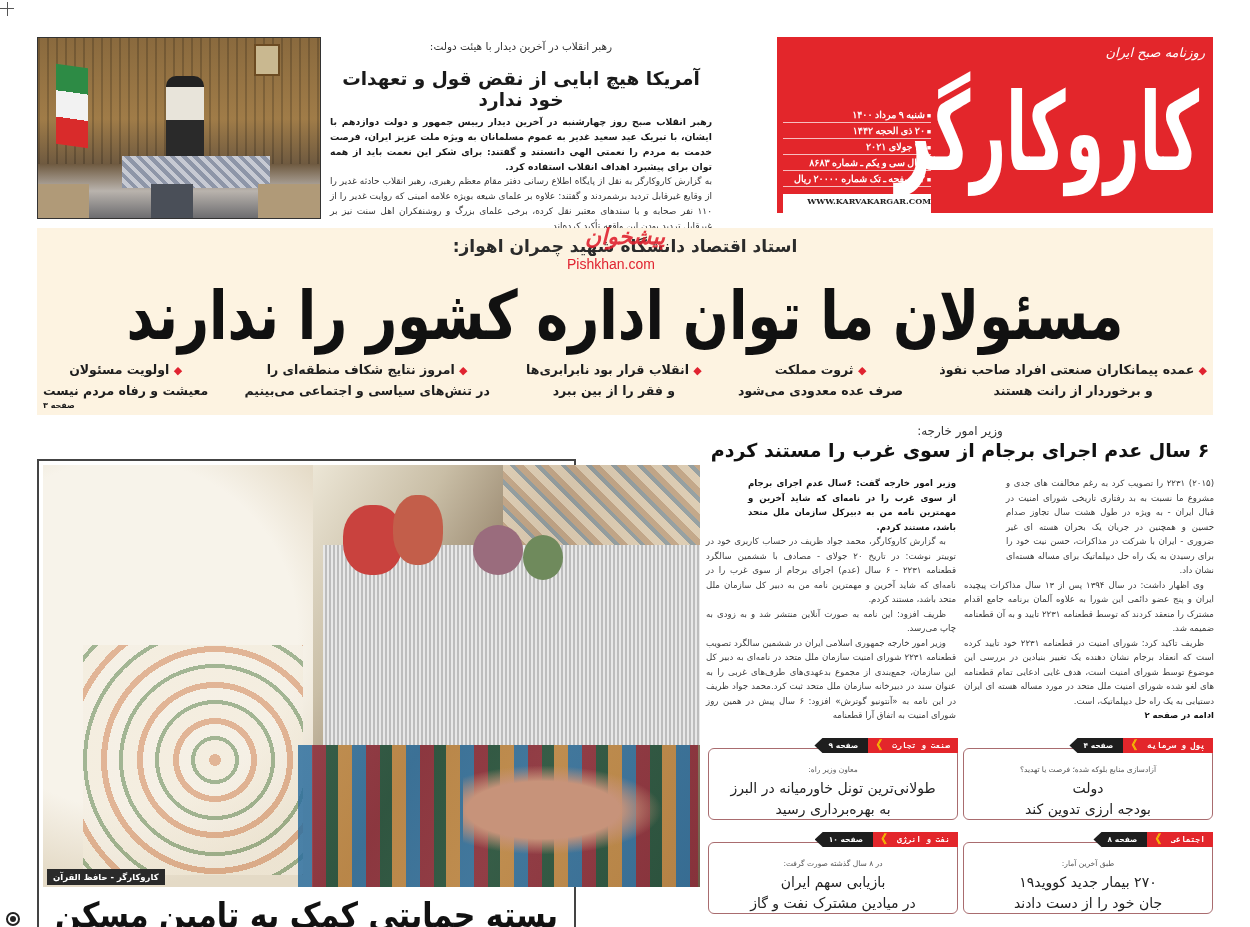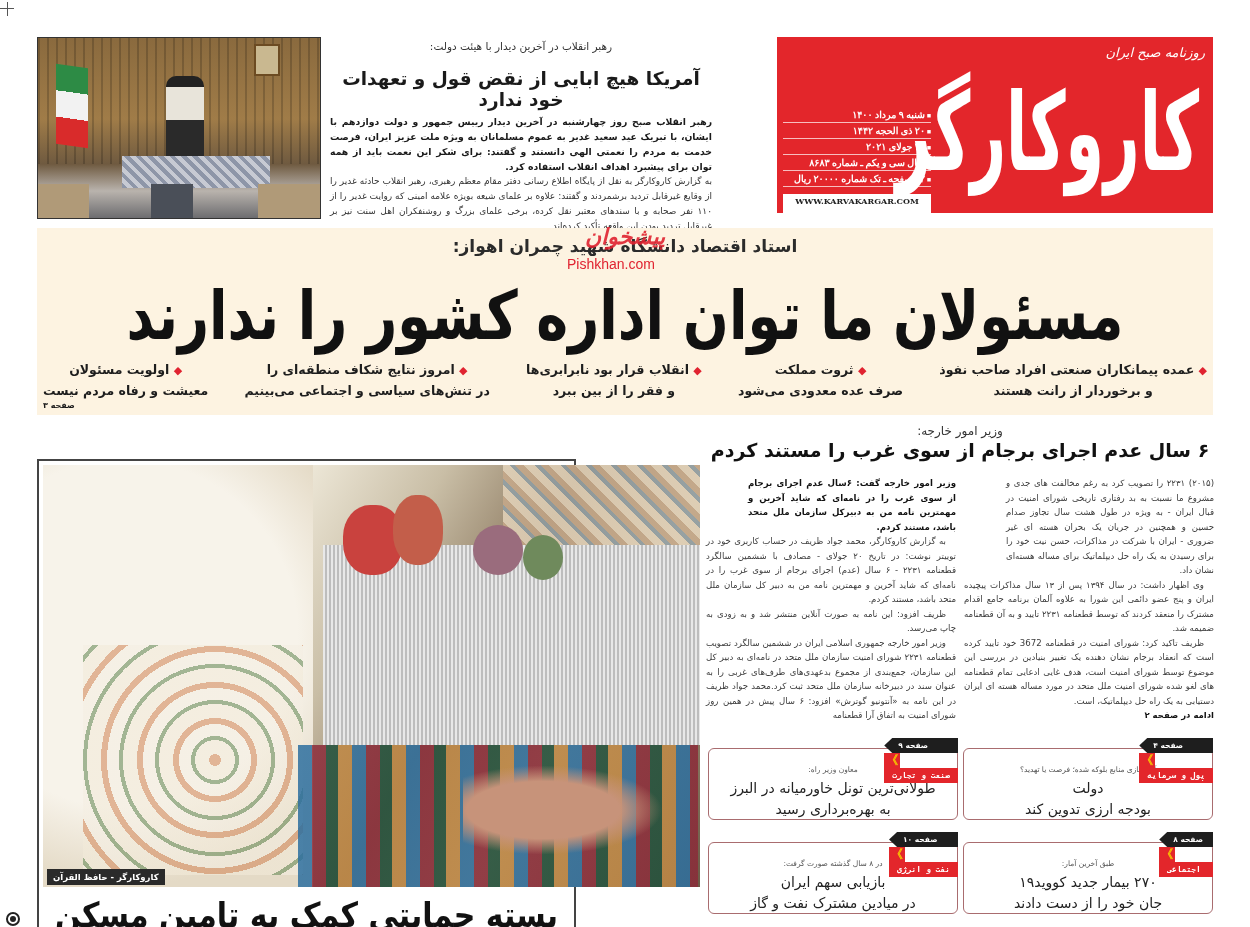--- a/index.html
+++ b/index.html
@@ -13,21 +13,21 @@
   .reg-mark { position: absolute; left: 6px; top: 912px; width: 14px; height: 14px; border: 2px solid #222; border-radius: 50%; }
   .reg-mark:after { content: ""; position: absolute; left: 2px; top: 2px; width: 6px; height: 6px; background: #222; border-radius: 50%; }
 
   
   .masthead { position: absolute; left: 777px; top: 37px; width: 436px; height: 176px; background: #e3262b; }
   .mast-tag { position: absolute; right: 8px; top: 8px; color: #fff; font-family: "DejaVu Serif", serif; font-size: 13px; font-style: italic; }
   .mast-logo { position: absolute; right: 14px; top: 42px; color: #fff; font-family: "DejaVu Sans", sans-serif; font-weight: bold; font-size: 62px; letter-spacing: -2px; line-height: 1; transform: scaleY(1.75); transform-origin: top right; }
   .mast-info { position: absolute; left: 6px; top: 70px; width: 148px; font-family: Liberation Serif, serif; }
   .mast-row { color: #fff; font-size: 9.5px; font-weight: bold; text-align: right; padding: 2px 0; border-bottom: 1px solid rgba(255,255,255,0.7); white-space: nowrap; }
   .mast-row:before { content: "■ "; font-size: 7px; }
-  .mast-url { position: absolute; left: 6px; top: 157px; width: 148px; height: 30px; background: #fff; color: #222; font-family: "DejaVu Serif", serif; font-size: 8px; font-weight: bold; text-align: center; line-height: 14px; }
+  .mast-url { position: absolute; left: 6px; top: 157px; width: 148px; height: 30px; background: #fff; color: #222; font-family: "DejaVu Serif", serif; font-size: 8px; font-weight: bold; line-height: 14px; }
 
   
   .top-photo { position: absolute; left: 37px; top: 37px; width: 284px; height: 182px; border: 1px solid #333; overflow: hidden;
     background: linear-gradient(180deg, #8a6a3e 0%, #a07c48 45%, #6f5a40 70%, #b9b3ad 85%, #6d6d70 100%); }
   .top-photo .stripes { position: absolute; inset: 0; background: repeating-linear-gradient(90deg, rgba(0,0,0,0.18) 0 2px, transparent 2px 9px); height: 70%; }
   .top-photo .flag { position: absolute; left: 18px; top: 28px; width: 32px; height: 80px; background: linear-gradient(180deg,#2d8b45 0 33%, #f2f2f2 33% 66%, #d92b2b 66%); transform: skewY(8deg); }
   .top-photo .portrait { position: absolute; right: 40px; top: 6px; width: 26px; height: 32px; background: #c9b890; border: 2px solid #6c4b22; }
   .top-photo .figure { position: absolute; left: 128px; top: 38px; width: 38px; height: 88px; background: linear-gradient(180deg,#222 0 12%, #e8e4da 12% 50%, #2a2a2a 50%); border-radius: 10px 10px 2px 2px; }
   .top-photo .stage { position: absolute; left: 84px; top: 118px; width: 148px; height: 32px; background: repeating-linear-gradient(45deg,#8e96a8 0 4px,#c7cad3 4px 8px); }
   .top-photo .chairs { position: absolute; left: 0; bottom: 0; width: 100%; height: 34px; background: linear-gradient(90deg,#b09a78 0 18%, transparent 18% 40%, #4a4f58 40% 55%, transparent 55% 78%, #b09a78 78%); }
@@ -75,21 +75,21 @@
   .fm-cols { position: absolute; top: 52px; left: 0; width: 508px; display: flex; flex-direction: row-reverse; justify-content: space-between; }
   .fm-col { width: 250px; font-size: 8.6px; line-height: 14.5px; text-align: justify; color: #3a3a3a; }
   .fm-col .lead { font-weight: bold; color: #111; }
   .fm-col p { text-indent: 10px; }
   .fm-col p.noindent { text-indent: 0; padding-left: 42px; }
   .fm-col .cont { font-weight: bold; color: #111; font-size: 8.5px; text-indent: 0; }
 
   
   .teaser { position: absolute; width: 250px; height: 82px; }
   .teaser-box { position: absolute; left: 0; top: 10px; width: 250px; height: 72px; border: 1px solid #a96c6f; border-radius: 6px; background: #fff; }
-  .teaser-tab { position: absolute; right: 0; top: 0; height: 15px; display: flex; flex-direction: column; direction: ltr; }
+  .teaser-tab { position: absolute; right: 0; top: 0; height: 15px; display: flex; flex-direction: row; direction: ltr; }
   .tab-page { height: 15px; background: #1e1e1e; color: #fff; font-size: 7.5px; font-weight: bold; padding: 0 10px 0 14px; line-height: 15px; clip-path: polygon(8px 0, 100% 0, 100% 100%, 8px 100%, 0 50%); }
   .tab-chev { width: 16px; height: 15px; background: #e3262b; color: #f5c400; font-size: 12px; font-weight: bold; line-height: 15px; text-align: center; }
   .tab-section { height: 15px; background: #e3262b; color: #fff; font-size: 8px; font-weight: bold; padding: 0 8px; line-height: 15px; font-family: Liberation Mono, monospace; }
   .teaser-kicker { position: absolute; left: 0; right: 0; top: 16px; text-align: center; font-size: 7.5px; color: #555; }
   .teaser-title { position: absolute; left: 0; right: 0; top: 29px; text-align: center; font-size: 14px; line-height: 21px; color: #222; }
 </style>
 </head>
 <body>
 
 <div class="crosshair"></div>
@@ -177,21 +177,21 @@
   <div class="fm-cols">
     <div class="fm-col">
       <p class="lead noindent">وزیر امور خارجه گفت: ۶سال عدم اجرای برجام از سوی غرب را در نامه‌ای که شاید آخرین و مهمترین نامه من به دبیرکل سازمان ملل متحد باشد، مستند کردم.</p>
       <p>به گزارش کاروکارگر، محمد جواد ظریف در حساب کاربری خود در توییتر نوشت: در تاریخ ۲۰ جولای - مصادف با ششمین سالگرد قطعنامه ۲۲۳۱ - ۶ سال (عدم) اجرای برجام از سوی غرب را در نامه‌ای که شاید آخرین و مهمترین نامه من به دبیر کل سازمان ملل متحد باشد، مستند کردم.</p>
       <p>ظریف افزود: این نامه به صورت آنلاین منتشر شد و به زودی به چاپ می‌رسد.</p>
       <p>وزیر امور خارجه جمهوری اسلامی ایران در ششمین سالگرد تصویب قطعنامه ۲۲۳۱ شورای امنیت سازمان ملل متحد در نامه‌ای به دبیر کل این سازمان، جمع‌بندی از مجموع بدعهدی‌های طرف‌های غربی را به عنوان سند در دبیرخانه سازمان ملل متحد ثبت کرد.محمد جواد ظریف در این نامه به «آنتونیو گوترش» افزود: ۶ سال پیش در همین روز شورای امنیت به اتفاق آرا قطعنامه</p>
     </div>
     <div class="fm-col">
       <p class="noindent">(۲۰۱۵) ۲۲۳۱ را تصویب کرد به رغم مخالفت های جدی و مشروع ما نسبت به بد رفتاری تاریخی شورای امنیت در قبال ایران - به ویژه در طول هشت سال تجاوز صدام حسین و همچنین در جریان یک بحران هسته ای غیر ضروری - ایران با شرکت در مذاکرات، حسن نیت خود را برای رسیدن به یک راه حل دیپلماتیک برای مساله هسته‌ای نشان داد.</p>
       <p>وی اظهار داشت: در سال ۱۳۹۴ پس از ۱۳ سال مذاکرات پیچیده ایران و پنج عضو دائمی این شورا به علاوه آلمان برنامه جامع اقدام مشترک را منعقد کردند که توسط قطعنامه ۲۲۳۱ تایید و به آن قطعنامه ضمیمه شد.</p>
-      <p>ظریف تاکید کرد: شورای امنیت در قطعنامه 3672 خود تایید کرده است که انعقاد برجام نشان دهنده یک تغییر بنیادین در بررسی این موضوع توسط شورای امنیت است، هدف غایی ادعایی تمام قطعنامه های لغو شده شورای امنیت ملل متحد در مورد مساله هسته ای ایران دستیابی به یک راه حل دیپلماتیک، است.</p>
+      <p>ظریف تاکید کرد: شورای امنیت در قطعنامه ۲۲۳۱ خود تایید کرده است که انعقاد برجام نشان دهنده یک تغییر بنیادین در بررسی این موضوع توسط شورای امنیت است، هدف غایی ادعایی تمام قطعنامه های لغو شده شورای امنیت ملل متحد در مورد مساله هسته ای ایران دستیابی به یک راه حل دیپلماتیک، است.</p>
       <p class="cont">ادامه در صفحه ۲</p>
     </div>
   </div>
 </div>
 
 <div class="teaser rtl" style="left:708px; top:738px;">
   <div class="teaser-box">
     <div class="teaser-kicker">معاون وزیر راه:</div>
     <div class="teaser-title">
         <div>طولانی‌ترین تونل خاورمیانه در البرز</div>

